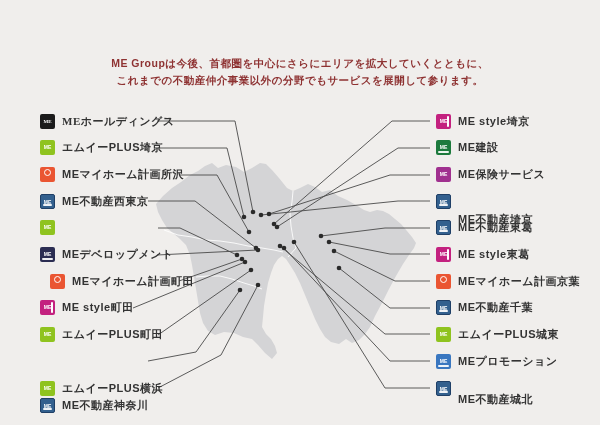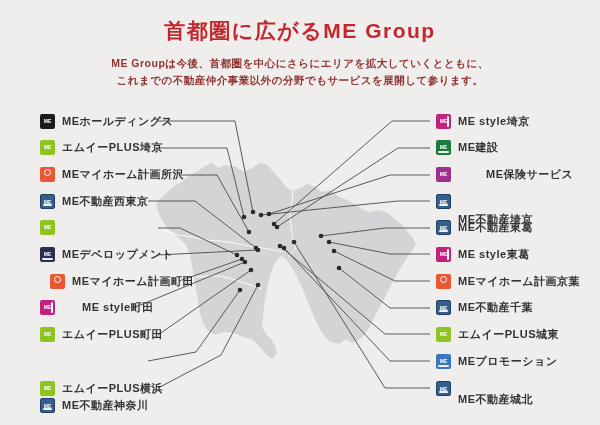--- a/index.html
+++ b/index.html
@@ -94,25 +94,24 @@
       <circle cx="269" cy="214" r="2.3" fill="#2a2a2a"></circle>
       <circle cx="261" cy="215" r="2.3" fill="#2a2a2a"></circle>
       <circle cx="321" cy="236" r="2.3" fill="#2a2a2a"></circle>
       <circle cx="329" cy="242" r="2.3" fill="#2a2a2a"></circle>
       <circle cx="334" cy="251" r="2.3" fill="#2a2a2a"></circle>
       <circle cx="339" cy="268" r="2.3" fill="#2a2a2a"></circle>
       <circle cx="280" cy="246" r="2.3" fill="#2a2a2a"></circle>
       <circle cx="284" cy="248" r="2.3" fill="#2a2a2a"></circle>
       <circle cx="294" cy="242" r="2.3" fill="#2a2a2a"></circle>
     </svg>
-  <div class="title" style="color: rgb(193, 39, 45);">首都圏に広がるME Group</div>
   <div class="subtitle l2" style="color: rgb(142, 50, 50);">これまでの不動産仲介事業以外の分野でもサービスを展開して参ります。</div>
   <div class="subtitle l1" style="color: rgb(142, 50, 50);">ME Groupは今後、首都圏を中心にさらにエリアを拡大していくとともに、</div>
   <div id="rows">
-      <div class="row" style="left: 40px; top: 113px;">
+      <div class="row" style="left: 40px; top: 113px; font-family: Liberation Serif, serif;">
         <span class="icon brand-holdings" style="background: rgb(27, 27, 27);">
           <span class="glyph">ME</span>
         </span>
         <span class="lbl" style="color: rgb(51, 51, 51);">MEホールディングス</span>
       </div>
       <div class="row" style="left: 40px; top: 139.7px;">
         <span class="icon brand-plus" style="background: rgb(143, 195, 31);">
           <span class="glyph">ME</span>
         </span>
         <span class="lbl" style="color: rgb(51, 51, 51);">エムイーPLUS埼京</span>
@@ -139,21 +138,21 @@
           <span class="glyph">ME</span>
         </span>
         <span class="lbl" style="color: rgb(51, 51, 51);">MEデベロップメント</span>
       </div>
       <div class="row" style="left: 40px; top: 273.2px; padding-left: 10px;">
         <span class="icon brand-myhome" style="background: rgb(234, 85, 50);">
           <span class="glyph"></span>
         </span>
         <span class="lbl" style="color: rgb(51, 51, 51);">MEマイホーム計画町田</span>
       </div>
-      <div class="row" style="left: 40px; top: 299.9px; gap: 20px;">
+      <div class="row" style="left: 40px; top: 299.9px;">
         <span class="icon brand-style" style="background: rgb(195, 33, 127);">
           <span class="glyph">ME</span>
         </span>
         <span class="lbl" style="color: rgb(51, 51, 51);">ME style町田</span>
       </div>
       <div class="row" style="left: 40px; top: 326.6px;">
         <span class="icon brand-plus" style="background: rgb(143, 195, 31);">
           <span class="glyph">ME</span>
         </span>
         <span class="lbl" style="color: rgb(51, 51, 51);">エムイーPLUS町田</span>
@@ -179,21 +178,21 @@
       <div class="row" style="left: 436px; top: 139.7px;">
         <span class="icon brand-kensetsu" style="background: rgb(29, 122, 61);">
           <span class="glyph">ME</span>
         </span>
         <span class="lbl" style="color: rgb(51, 51, 51);">ME建設</span>
       </div>
       <div class="row" style="left: 436px; top: 166.4px;">
         <span class="icon brand-hoken" style="background: rgb(160, 48, 143);">
           <span class="glyph">ME</span>
         </span>
-        <span class="lbl" style="color: rgb(51, 51, 51); margin-left: 28px;">ME保険サービス</span>
+        <span class="lbl" style="color: rgb(51, 51, 51);">ME保険サービス</span>
       </div>
       <div class="row" style="left: 436px; top: 193.1px;">
         <span class="icon brand-fudosan" style="background: rgb(51, 96, 142);">
           <span class="glyph">ME</span>
         </span>
         <span class="lbl" style="color: rgb(51, 51, 51); margin-top: 36px;">ME不動産埼京</span>
       </div>
       <div class="row" style="left: 436px; top: 219.8px;">
         <span class="icon brand-fudosan" style="background: rgb(51, 96, 142);">
           <span class="glyph">ME</span>

